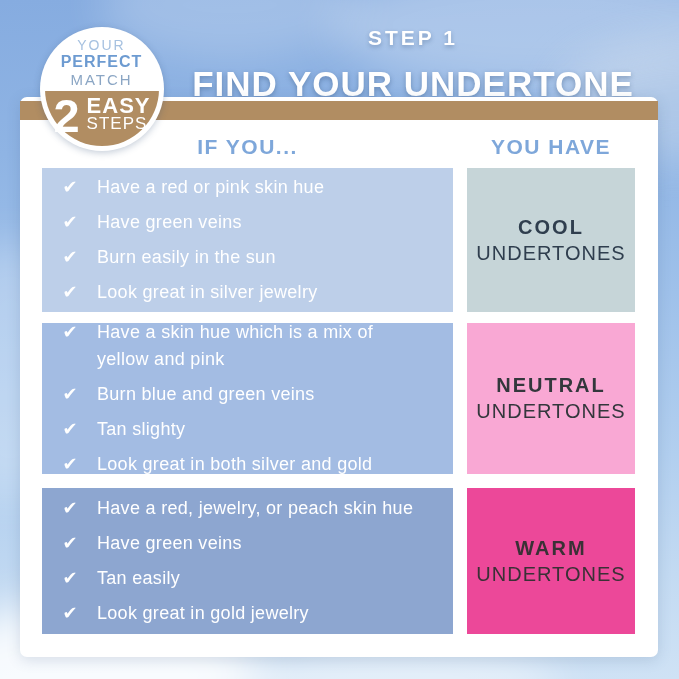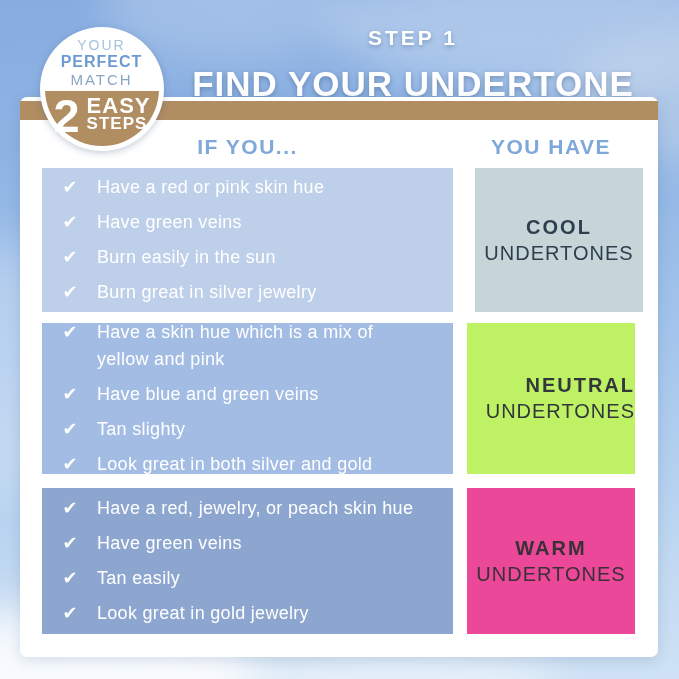--- a/index.html
+++ b/index.html
@@ -40,22 +40,22 @@
   .row1 .left-box{background:#bdcfe9;}
   .row2 .left-box{background:#a3bce3;}
   .row3 .left-box{background:#8da6d0;}
 
   .item{display:flex;align-items:flex-start;gap:17px;color:#ffffff;}
   .check{width:20px;font-size:18px;line-height:27px;flex:0 0 auto;text-align:center;}
   .item-text{font-size:18px;line-height:27px;letter-spacing:.3px;max-width:332px;}
 
   .right-box{position:absolute;left:447px;width:168px;top:0;bottom:0;
     display:flex;flex-direction:column;justify-content:center;align-items:center;row-gap:3px;}
-  .row1 .right-box{background:#c6d5d8;margin-left:8px;}
-  .row2 .right-box{background:#bef264;align-items:flex-end;}
+  .row1 .right-box{background:#c6d5d8;}
+  .row2 .right-box{background:#f9a8d4;}
   .row3 .right-box{background:#ec4899;}
   .result-top{font-size:20px;font-weight:700;letter-spacing:2px;}
   .result-bottom{font-size:20px;font-weight:400;letter-spacing:1px;}
   .row1 .result-top,.row1 .result-bottom{color:#2f3e4e;}
   .row2 .result-top,.row2 .result-bottom{color:#33373c;}
   .row3 .result-top,.row3 .result-bottom{color:#3a3136;}
 
   
   .badge{position:absolute;left:40px;top:27px;width:124px;height:124px;border-radius:50%;
     background:#ffffff;box-shadow:0 2px 7px rgba(50,80,120,.28);}
@@ -63,21 +63,21 @@
   .badge-tan{position:absolute;left:0;right:0;top:52%;bottom:0;background:#b18d62;}
   .badge-top{position:absolute;left:0;right:1px;top:11px;text-align:center;}
   .badge-your{font-size:14px;letter-spacing:2px;color:#a6c1e0;line-height:15px;}
   .badge-perfect{font-size:16px;font-weight:700;letter-spacing:1px;color:#6d9bd1;line-height:18px;}
   .badge-match{font-size:15px;letter-spacing:2px;color:#8ba6c4;line-height:17px;}
   .steps-row{position:absolute;left:0;right:0;top:64px;height:48px;
     display:flex;align-items:center;justify-content:center;gap:7px;color:#fff;}
   .badge-number{font-size:47px;font-weight:700;line-height:47px;}
   .steps-text{display:flex;flex-direction:column;text-align:left;}
   .steps-easy{font-size:22px;font-weight:800;letter-spacing:1px;line-height:18px;}
-  .steps-steps{font-size:17px;font-weight:700;letter-spacing:1px;line-height:18px;}
+  .steps-steps{font-size:17px;font-weight:400;letter-spacing:1px;line-height:18px;}
 </style>
 </head>
 <body>
 
 <div id="scene">
   <div class="cloud cloud1"></div>
   <div class="cloud cloud2"></div>
   <div class="cloud cloud3"></div>
   <div class="cloud cloud4"></div>
   <div class="cloud cloud5"></div>
@@ -103,38 +103,38 @@
         <div class="item">
           <span class="check">✔</span>
           <span class="item-text">Have green veins</span>
         </div>
         <div class="item">
           <span class="check">✔</span>
           <span class="item-text">Burn easily in the sun</span>
         </div>
         <div class="item">
           <span class="check">✔</span>
-          <span class="item-text">Burn great in silver jewelry</span>
+          <span class="item-text">Look great in silver jewelry</span>
         </div>
       </div>
       <div class="right-box">
         <div class="result-top">COOL</div>
         <div class="result-bottom">UNDERTONES</div>
       </div>
     </div>
 
     <div class="row row2">
       <div class="left-box">
         <div class="item">
           <span class="check">✔</span>
           <span class="item-text">Have a skin hue which is a mix of yellow and pink</span>
         </div>
         <div class="item">
           <span class="check">✔</span>
-          <span class="item-text">Have blue and green veins</span>
+          <span class="item-text">Burn blue and green veins</span>
         </div>
         <div class="item">
           <span class="check">✔</span>
           <span class="item-text">Tan slighty</span>
         </div>
         <div class="item">
           <span class="check">✔</span>
           <span class="item-text">Look great in both silver and gold</span>
         </div>
       </div>

